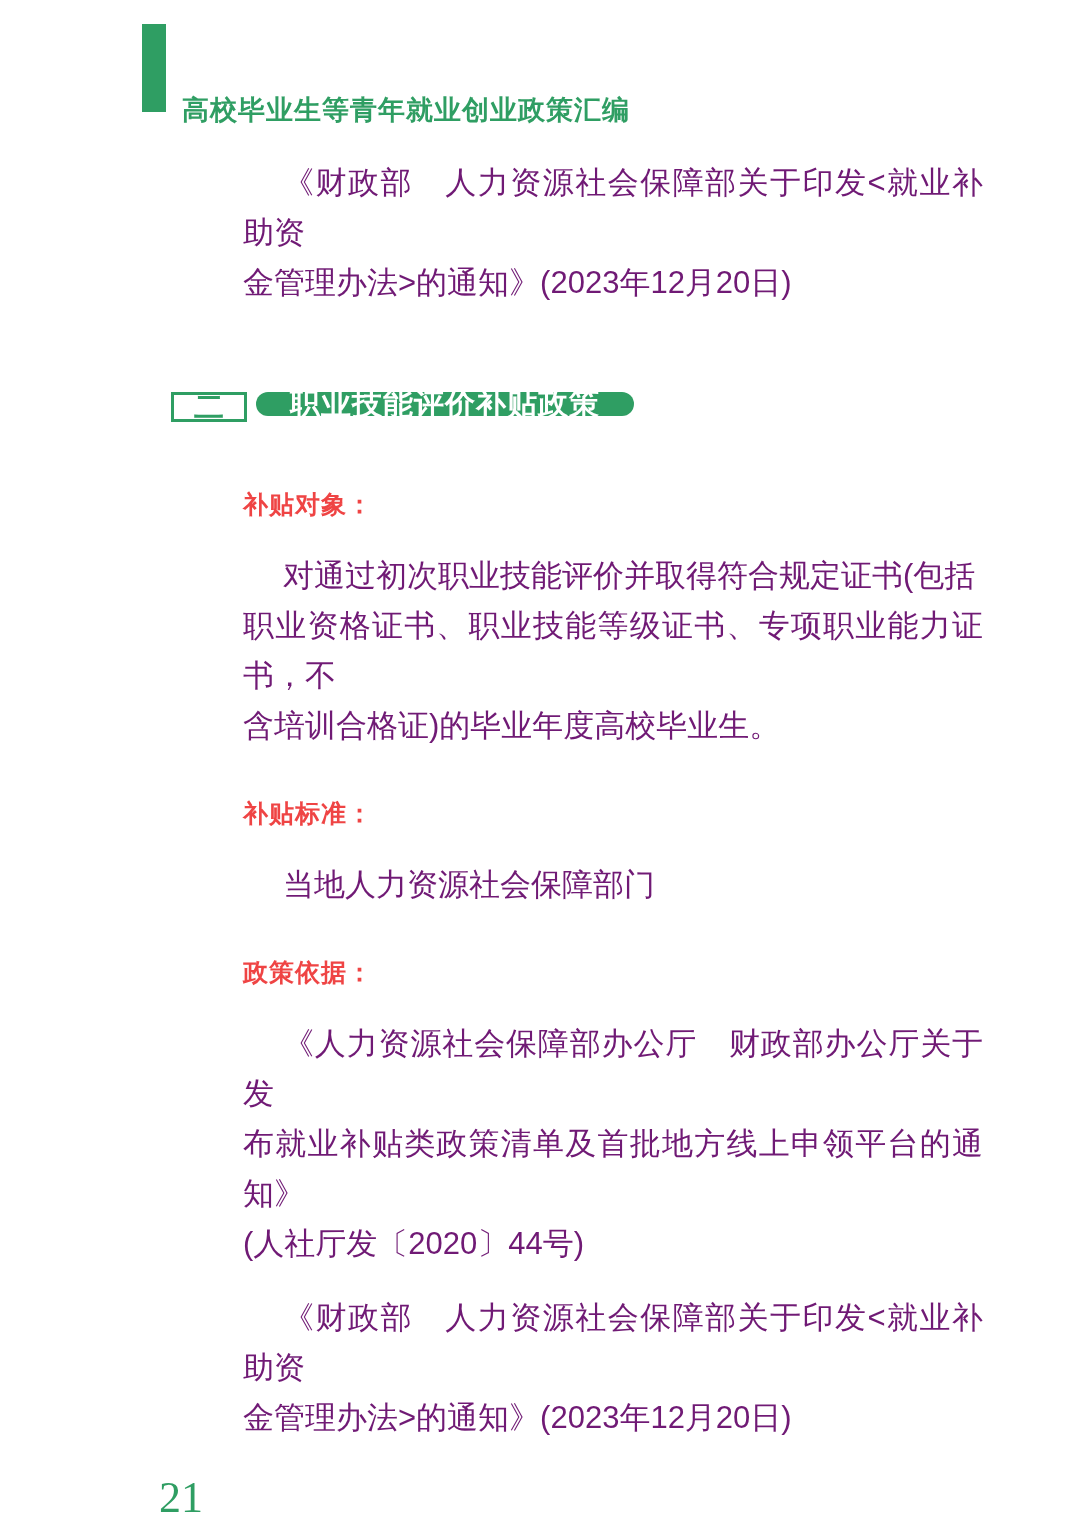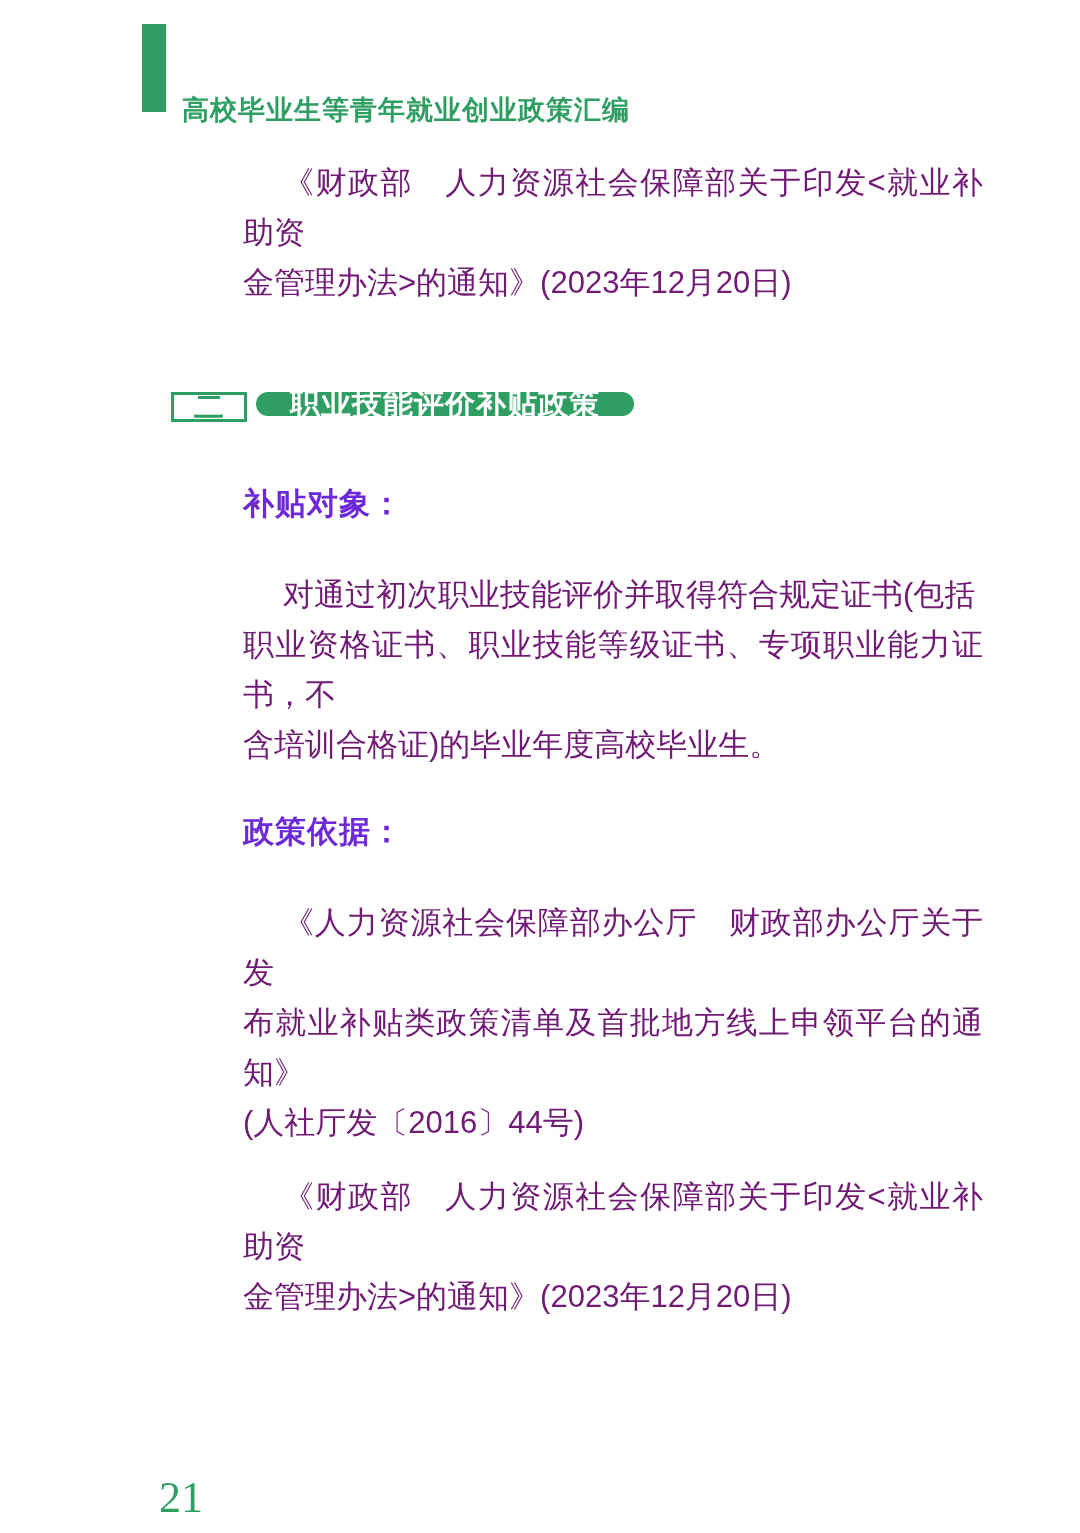--- a/index.html
+++ b/index.html
@@ -71,28 +71,28 @@
     font-size: 30px;
     font-weight: bold;
     padding: 0 34px;
     display: flex;
     align-items: center;
     letter-spacing: 1px;
     border-radius: 13px;
   }
   .block-heading {
     margin-top: 16px;
-    font-size: 31px;
+    font-size: 25px;
     line-height: 44px;
     font-weight: bold;
-    color: #6d28d9;
+    color: #ef4444;
     letter-spacing: 1px;
   }
   .block-heading.first { margin-top: 42px; }
-  .block-heading + .body-para { margin-top: 20px; }
+  .block-heading + .body-para { margin-top: 1px; }
   .page-number {
     position: absolute;
     left: 123px;
     top: 1436px;
     font-family: "Liberation Serif", serif;
     font-size: 44px;
     color: #2f9e63;
   }
 </style>
 </head>
@@ -111,27 +111,29 @@
     <div class="section-row">
       <div class="section-num">二</div>
       <div class="section-title">职业技能评价补贴政策</div>
     </div>
 
     <h3 class="block-heading first">补贴对象：</h3>
     <p class="body-para">对通过初次职业技能评价并取得符合规定证书(包括
 职业资格证书、职业技能等级证书、专项职业能力证书，不
 含培训合格证)的毕业年度高校毕业生。</p>
 
+    <h3 class="block-heading">补贴标准：</h3>
 
 
+    <p class="body-para">当地人力资源社会保障部门</p>
 
     <h3 class="block-heading">政策依据：</h3>
     <p class="body-para">《人力资源社会保障部办公厅　财政部办公厅关于发
 布就业补贴类政策清单及首批地方线上申领平台的通知》
-(人社厅发〔2016〕44号)</p>
+(人社厅发〔2020〕44号)</p>
     <p class="body-para">《财政部　人力资源社会保障部关于印发&lt;就业补助资
 金管理办法&gt;的通知》(2023年12月20日)</p>
 
   </div>
 
   <div class="page-number">21</div>
 
 </div>
 
 </body></html>

